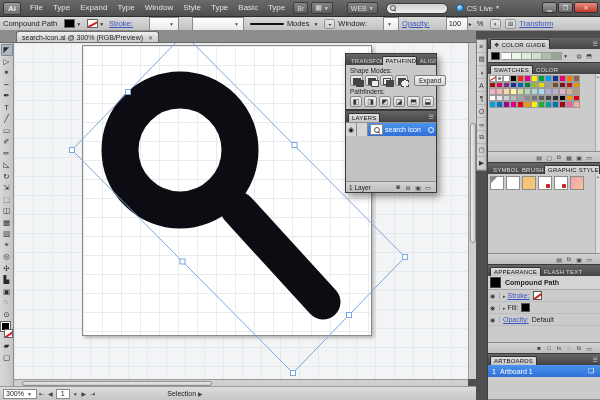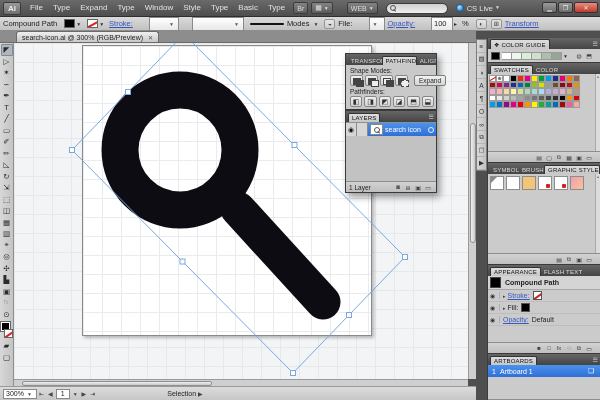--- a/index.html
+++ b/index.html
@@ -223,21 +223,21 @@
         <span class="dd" style="color:#555;">▼</span>
       </span>
     <span class="combo" style="width:52px;">
         <span></span>
         <span class="dd" style="color:#555;">▼</span>
       </span>
     <span class="stroke-line"></span>
     <span class="ob-label">Modes</span>
       <span class="dd">▼</span>
     <span class="ob-icon">◒</span>
-    <span class="ob-label">File:</span>
+    <span class="ob-label">Window:</span>
     <span class="combo" style="width:16px;">
         <span class="dd" style="color:#555;">▼</span>
       </span>
     <span class="ob-link">Opacity:</span>
     <span class="combo" style="width:22px;">
         <span>100</span>
       </span>
     <span class="dd" style="font-size:6px;">▸</span>
     <span class="ob-label">%</span>
     <span class="ob-icon">◐</span>

